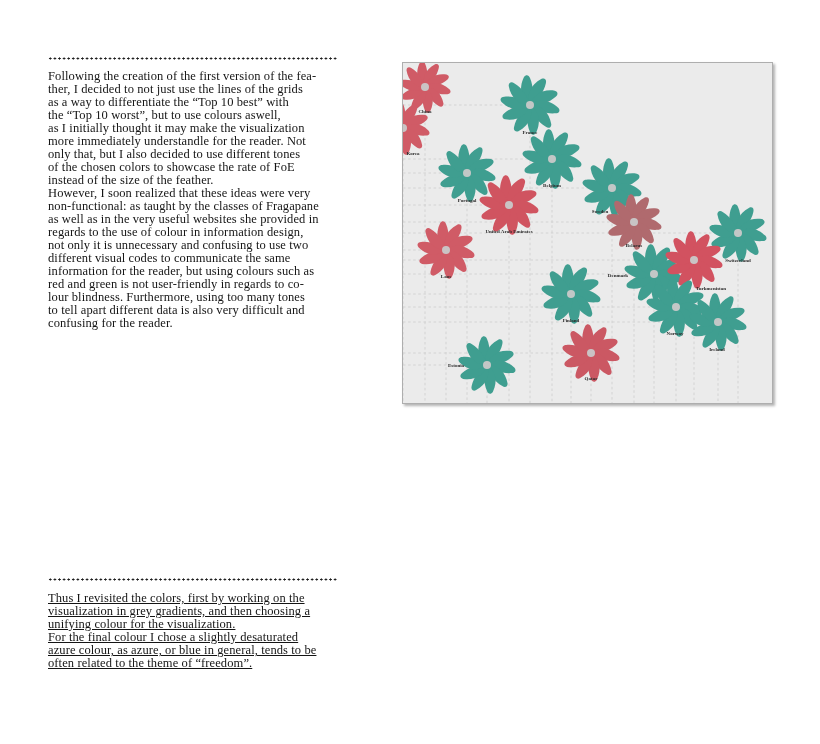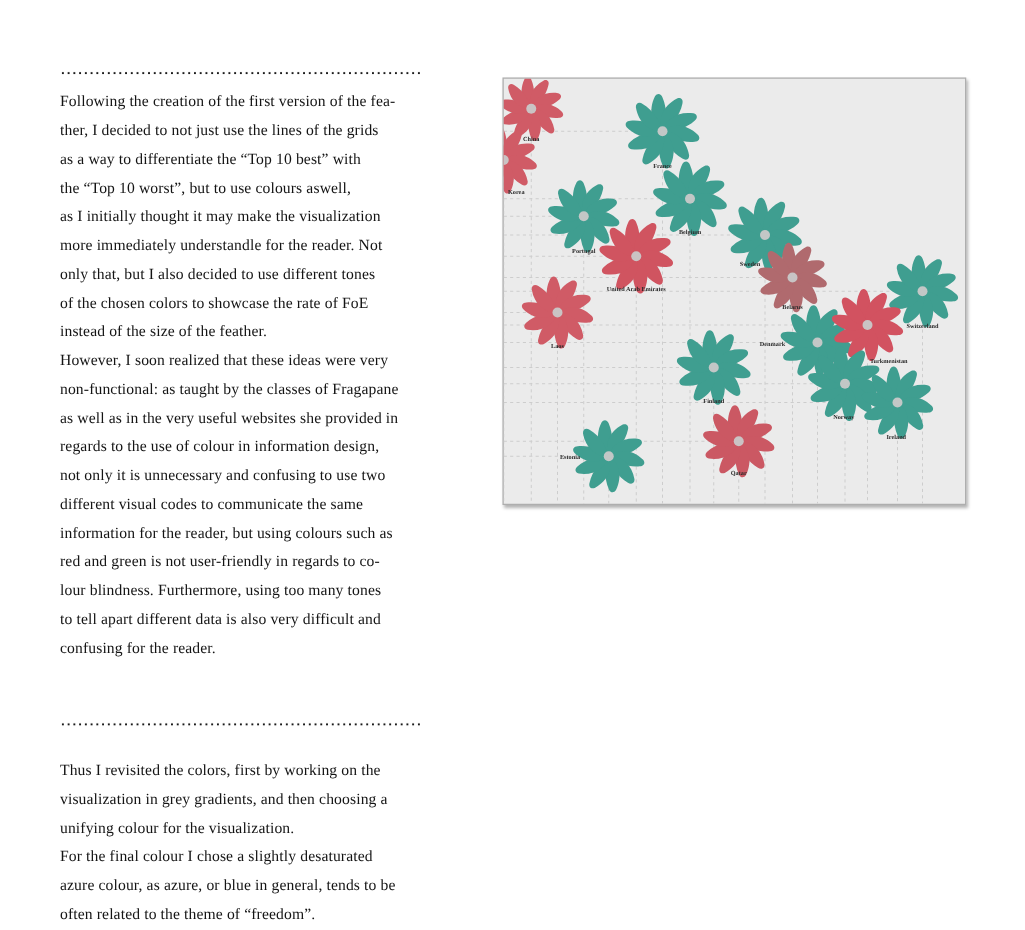--- a/index.html
+++ b/index.html
@@ -9,25 +9,25 @@
   }
   .dotted-rule{
     position:absolute;height:3px;width:290px;left:48px;
     background-image:radial-gradient(circle,#1a1a1a 0.9px,transparent 1.2px);
     background-size:4.6px 3px;background-repeat:repeat-x;background-position:0 50%;
   }
   #rule-1{top:57px;}
   #rule-2{top:578px;}
   .text-block{
     position:absolute;left:48px;width:330px;
-    font-size:12.5px;line-height:23px;white-space:pre-line;
+    font-size:12.5px;line-height:13px;white-space:pre-line;
     letter-spacing:0.1px;
   }
   #text-block-1{top:70px;}
-  #text-block-2{top:605px;}
+  #text-block-2{top:592px;text-decoration:underline;}
   #chart-panel{
     position:absolute;left:402px;top:62px;width:369px;height:340px;
     background:#ebebeb;border:1px solid #aeaeae;
     box-shadow:1.5px 2px 2.5px rgba(0,0,0,0.3);
   }
   #chart-svg{display:block;width:369px;height:340px;}
   .flower-label{
     font-family:"Liberation Serif", serif;font-weight:bold;
     font-size:5px;fill:#2a2a2a;
   }

